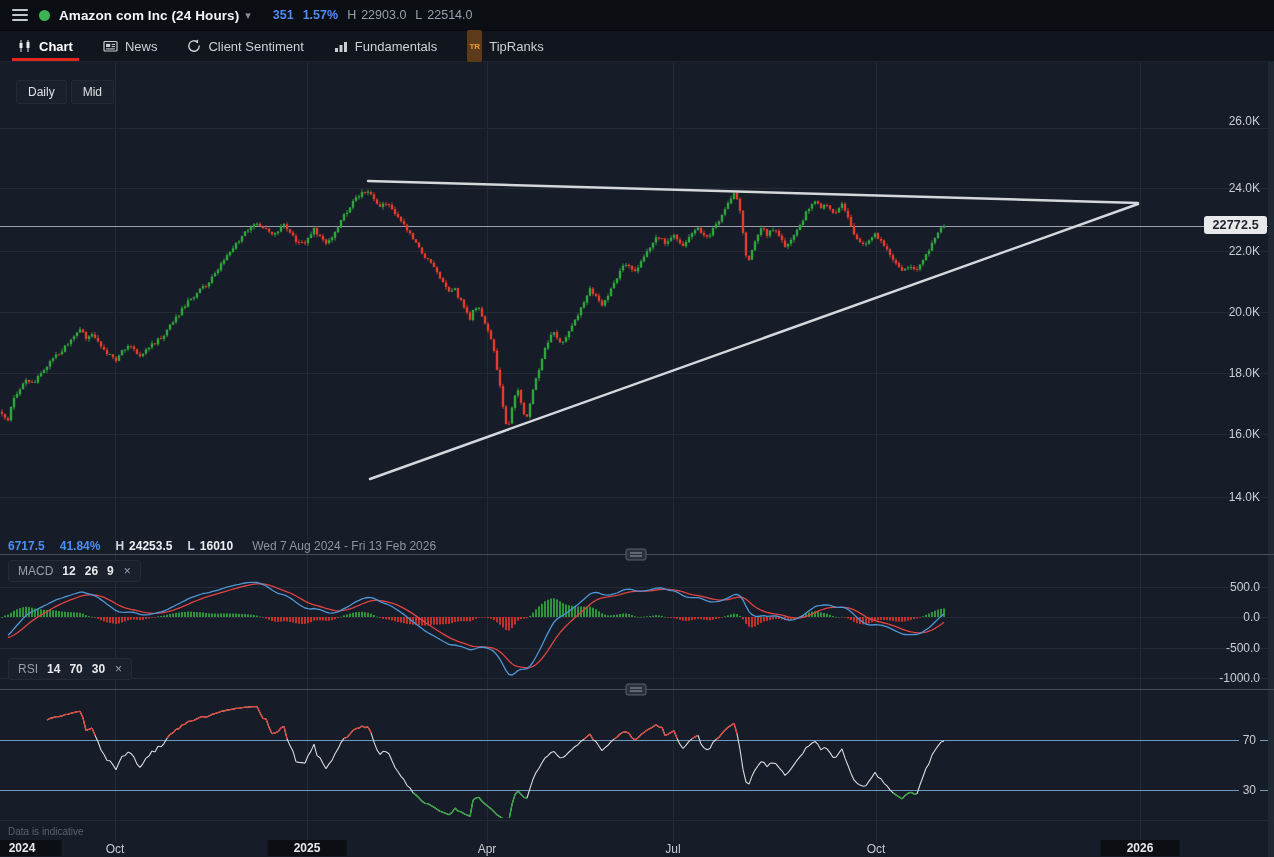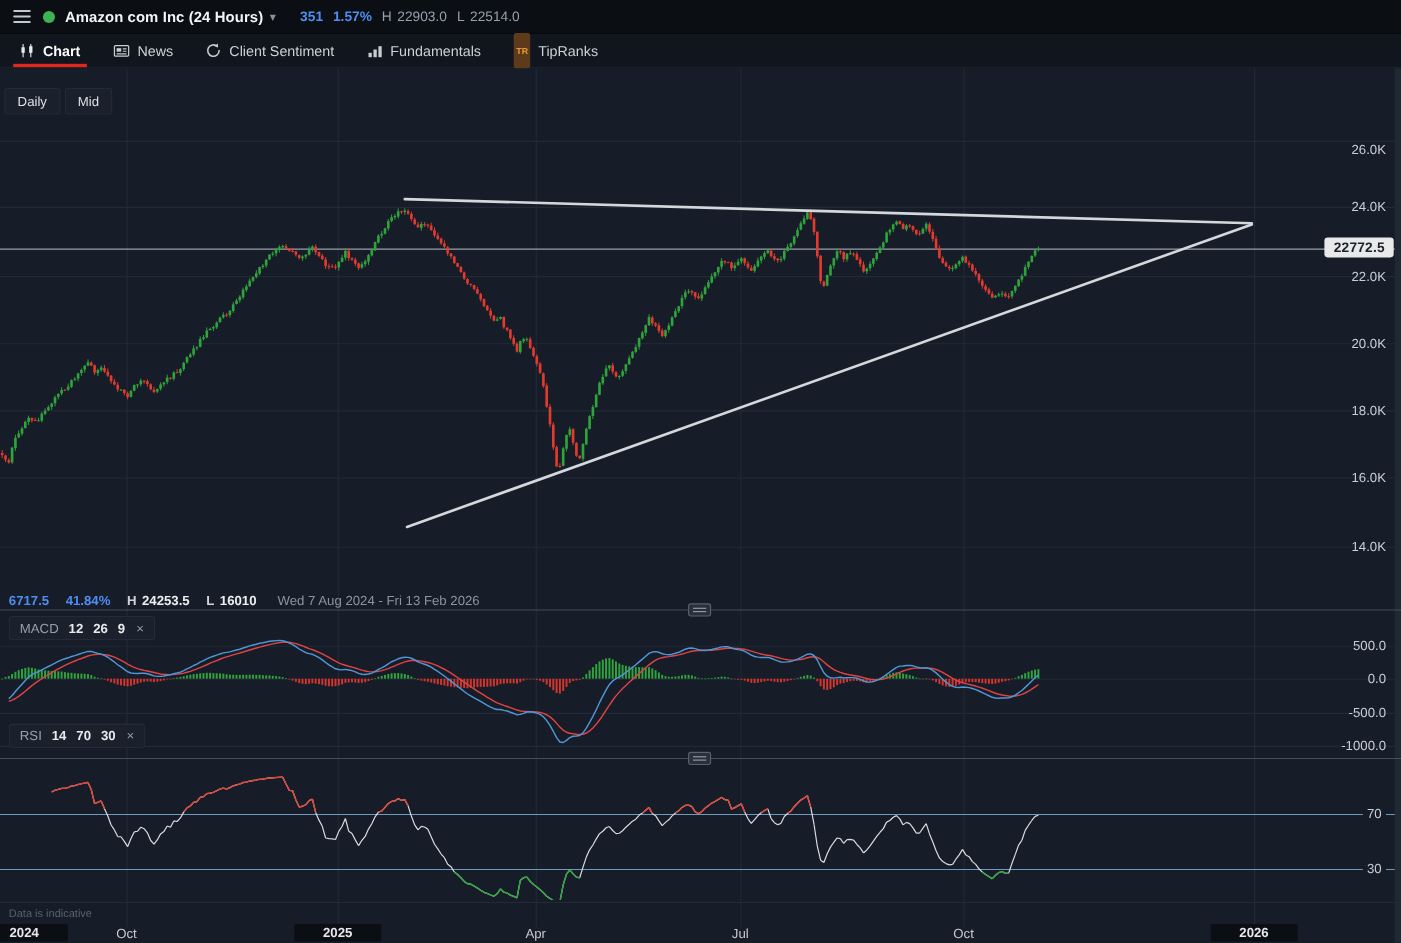--- a/index.html
+++ b/index.html
@@ -45,21 +45,21 @@
   .tab.active::after{
     content:"";position:absolute;left:6px;right:6px;bottom:0;height:3px;background:var(--accent);
   }
   .tab svg{display:block;}
   .tr-badge{
     width:15px;height:32px;border-radius:2px;background:#5d3a1a;color:#e89b3c;
     font-size:8px;font-weight:700;display:flex;align-items:center;justify-content:center;
   }
   
   #overlays{position:absolute;left:0;top:0;width:1274px;height:857px;z-index:2;}
-  .tf-group{position:absolute;left:4px;top:80px;display:flex;gap:4px;}
+  .tf-group{position:absolute;left:16px;top:80px;display:flex;gap:4px;}
   .tf-btn{
     background:var(--box-bg);color:#dde0e4;font-size:12px;padding:4px 11px;
     border-radius:2px;cursor:pointer;border:1px solid #232a35;
   }
   .ind-box{
     position:absolute;background:var(--box-bg);border:1px solid #242b37;border-radius:3px;
     display:flex;align-items:flex-end;gap:9px;padding:3px 9px;font-size:12px;cursor:pointer;
   }
   .ind-name{color:var(--muted);}
   .ind-param{color:#e8eaed;font-weight:700;}
@@ -1140,21 +1140,21 @@
         <span>16010</span>
     </span>
     <span class="info-date">Wed 7 Aug 2024 - Fri 13 Feb 2026</span>
   </div>
 
   <div class="footnote">Data is indicative</div>
 
   <div class="price-badge">22772.5</div>
 
   <div id="gen-labels">
-      <div class="ax-label" style="top: 129px; margin-left: 11px;">26.0K</div>
+      <div class="ax-label" style="top: 114px; margin-left: 11px;">26.0K</div>
       <div class="ax-label" style="top: 181px;">24.0K</div>
       <div class="ax-label" style="top: 244px;">22.0K</div>
       <div class="ax-label" style="top: 305px;">20.0K</div>
       <div class="ax-label" style="top: 366px;">18.0K</div>
       <div class="ax-label" style="top: 427px;">16.0K</div>
       <div class="ax-label" style="top: 490px;">14.0K</div>
       <div class="ax-label" style="top: 580px;">500.0</div>
       <div class="ax-label" style="top: 610px; margin-left: 24px;">0.0</div>
       <div class="ax-label" style="top: 641px;">-500.0</div>
       <div class="ax-label" style="top: 671px;">-1000.0</div>

